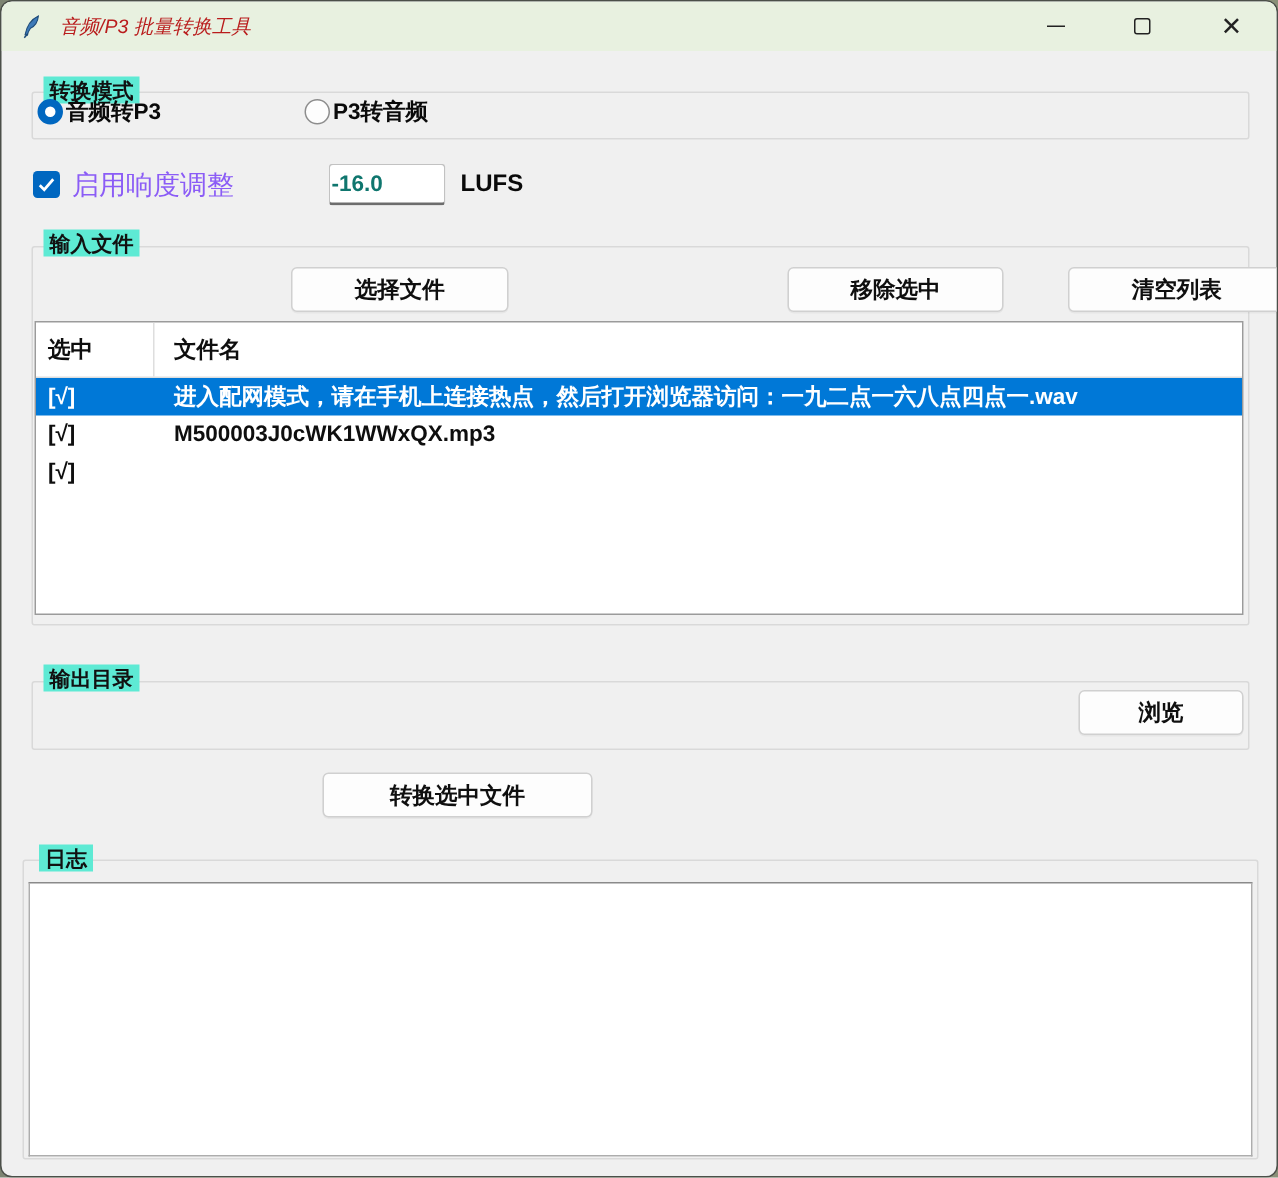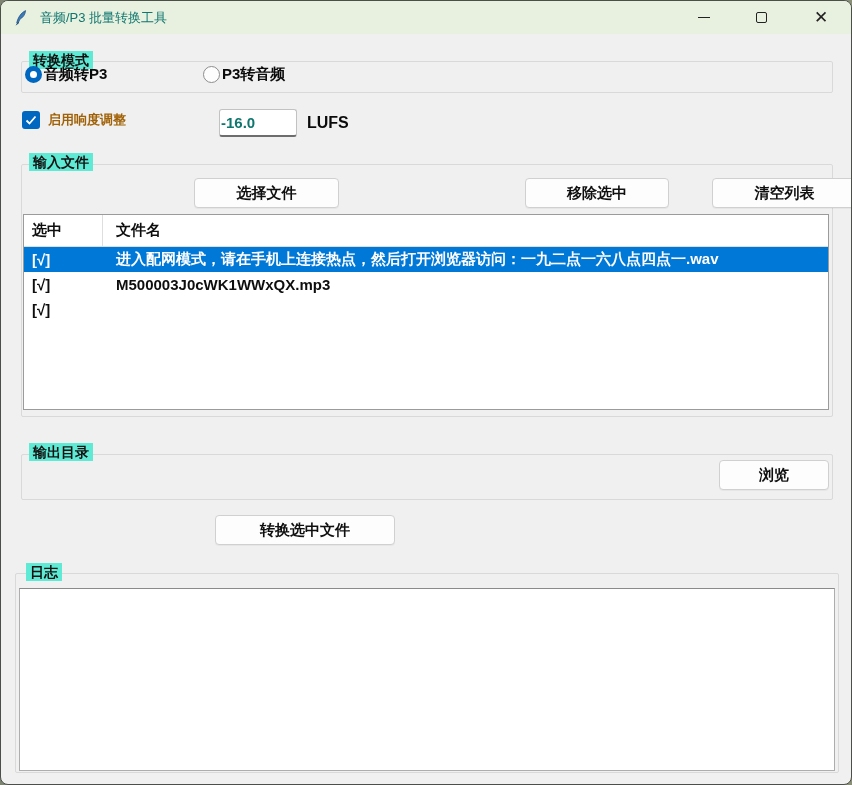--- a/index.html
+++ b/index.html
@@ -17,22 +17,23 @@
     background: #f0f0f0;
   }
   
   #titlebar {
     position: absolute; left: 0; top: 0; right: 0; height: 33px;
     background: #e8f1e0;
     display: flex; align-items: center;
   }
   #app-icon { margin-left: 13px; width: 16px; height: 16px; flex: 0 0 auto; }
   #title-text {
-    margin-left: 10px; font-size: 13px; color: #0f766e; font-weight: 400;
+    margin-left: 10px; font-size: 13px; color: #b91c1c; font-weight: 400;
     white-space: nowrap;
+    font-style: italic;
   }
   .winbtn {
     position: absolute; top: 0; height: 33px; width: 46px;
     display: flex; align-items: center; justify-content: center;
     color: #222; cursor: default;
   }
   #btn-min { left: 680; left: 680px; font-size: 15px; }
   #btn-min .bar { width: 12px; height: 1.4px; background: #222; }
   #btn-max { left: 737px; }
   #btn-max .box { width: 11px; height: 11px; border: 1.4px solid #222; border-radius: 2px; }
@@ -57,21 +58,21 @@
   .radio-dot.on { border: 5px solid #0067c0; }
   .radio-dot.off { border: 1px solid #8d8d8d; background: #fdfdfd; }
   .radio-label { font-size: 15px; font-weight: 700; color: #0a0a0a; }
   
   #loudness-row { position: absolute; left: 21px; top: 110px; display: flex; align-items: center; }
   .checkbox {
     width: 18px; height: 18px; border-radius: 3px; background: #0067c0;
     display: flex; align-items: center; justify-content: center;
   }
   .checkbox svg { width: 12px; height: 12px; }
-  #loudness-label { margin-left: 8px; font-size: 13px; font-weight: 700; color: #a16207; }
+  #loudness-label { margin-left: 8px; font-size: 18px; font-weight: 400; color: #8b5cf6; }
   
   .entry {
     background: #fff;
     border: 1px solid #c2c2c2;
     border-bottom: 2px solid #6d6d6d;
     border-radius: 3px;
     font-family: "Liberation Sans", sans-serif;
     font-size: 15px; font-weight: 700; color: #0f766e;
     padding: 0 1px;
     outline: none;
@@ -90,21 +91,21 @@
     box-shadow: 0 1px 0 rgba(0,0,0,0.04);
     cursor: default;
   }
   
   #file-table {
     position: absolute; left: 22px; top: 213px; width: 806px; height: 196px;
     background: #fff; border: 1px solid #9b9b9b;
     overflow: hidden;
   }
   .t-row { display: flex; align-items: center; height: 25px; font-size: 15px; font-weight: 700; color: #0e0e0e; }
-  #t-header { height: 32px; border-bottom: 1px solid #dedede; }
+  #t-header { height: 37px; border-bottom: 1px solid #dedede; }
   #t-header .c1 { border-right: 1px solid #dedede; height: 100%; display: flex; align-items: center; }
   .c1 { width: 79px; padding-left: 8px; flex: 0 0 auto; }
   .c2 { padding-left: 13px; flex: 1 1 auto; white-space: nowrap; overflow: hidden; }
   .t-row.selected { background: #0078d7; color: #fff; }
   
   #output-entry { position: absolute; left: 22px; top: 459px; width: 685px; height: 29px; letter-spacing: -0.2px; }
   
   #log-area {
     position: absolute; left: 18px; top: 587px; width: 816px; height: 183px;
     background: #fff;

